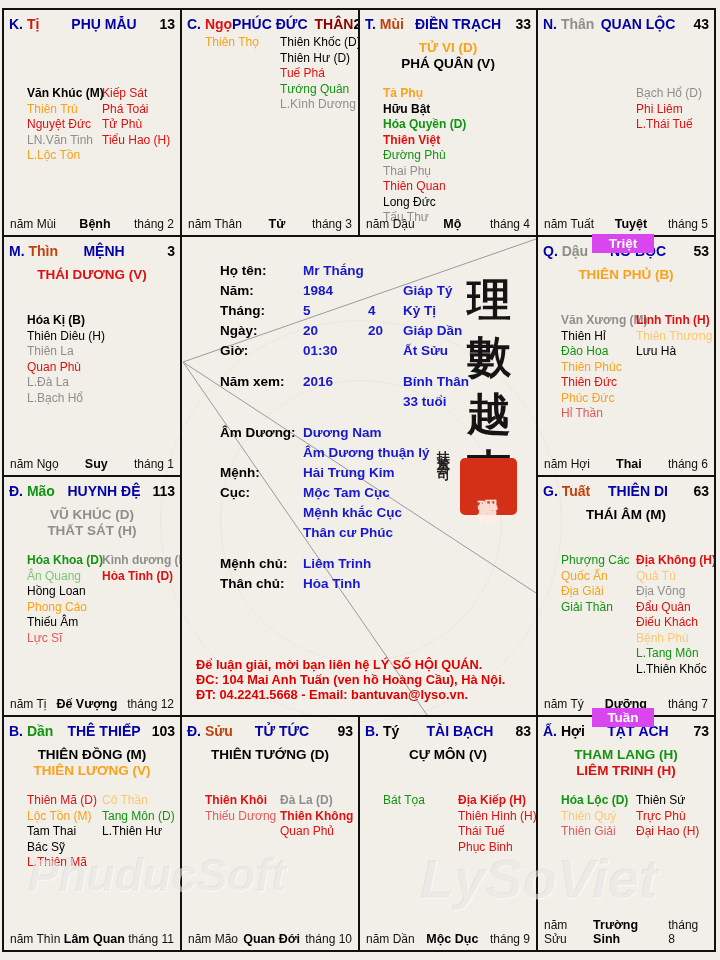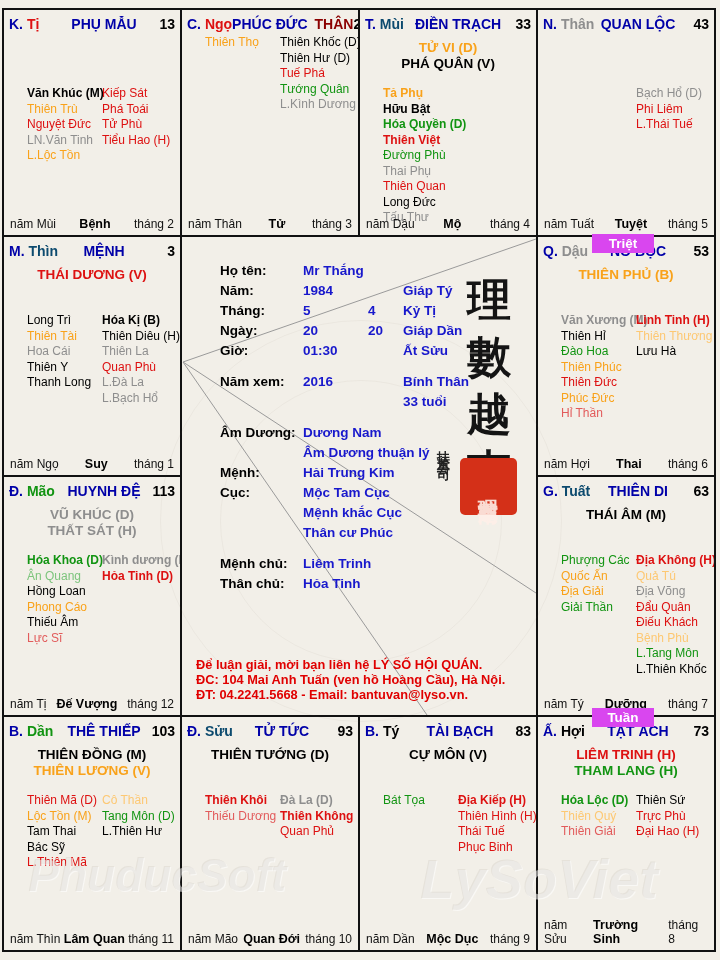--- a/index.html
+++ b/index.html
@@ -35,21 +35,21 @@
   
   .c-black{color:#000;}
   .c-red{color:#dd1111;}
   .c-orange{color:#f9a21a;}
   .c-lightorange{color:#fdc873;}
   .c-gray{color:#8e8e8e;}
   .c-green{color:#129412;}
   .c-lightgreen{color:#7cc47c;}
   .c-lightred{color:#e25b5b;}
   
-  .b-red{color:#dd1111}.b-orange{color:#0c4a6e}.b-gray{color:#8e8e8e}
+  .b-red{color:#dd1111}.b-orange{color:#c2410c}.b-gray{color:#8e8e8e}
   .b-green{color:#129412}.b-black{color:#000}
   
   .center{font-weight:bold;}
   #lines{position:absolute;left:0;top:0;width:100%;height:100%;}
   #info{position:absolute;left:0;top:24px;width:100%;}
   .irow{display:flex;padding-left:38px;height:20px;font-size:13.5px;line-height:20px;white-space:nowrap;}
   .irow.gap{margin-top:11px;}
   .lab{width:83px;color:#000;}
   .v1{width:65px;color:#1818cc;}
   .v2{width:35px;color:#1818cc;}
@@ -305,27 +305,20 @@
       <div class="cell palace p4">
     <div class="hdr">
       <span class="sb"><span class="stem">M.</span> <span class="branch b-orange">Thìn</span></span>
       <span class="pname"><span class="nm">MỆNH</span><span class="extra"></span></span>
       <span class="pnum">3</span>
     </div>
     <div class="mains">
           <div class="mainstar c-red">THÁI DƯƠNG (V)</div>
         </div>
     <div class="cols">
-      <div class="col l">
-            <div class="star c-black">Long Trì</div>
-            <div class="star c-orange">Thiên Tài</div>
-            <div class="star c-gray">Hoa Cái</div>
-            <div class="star c-black">Thiên Y</div>
-            <div class="star c-black">Thanh Long</div>
-          </div>
       <div class="col r">
             <div class="star c-black bold">Hóa Kị (B)</div>
             <div class="star c-black">Thiên Diêu (H)</div>
             <div class="star c-gray">Thiên La</div>
             <div class="star c-red">Quan Phù</div>
             <div class="star c-gray">L.Đà La</div>
             <div class="star c-gray">L.Bạch Hổ</div>
           </div>
     </div>
     <div class="ft">
@@ -510,22 +503,22 @@
       <span class="fm">tháng 9</span>
     </div>
   </div>
       <div class="cell palace p11">
     <div class="hdr">
       <span class="sb"><span class="stem">Ấ.</span> <span class="branch b-black">Hợi</span></span>
       <span class="pname"><span class="nm">TẬT ÁCH</span><span class="extra"></span></span>
       <span class="pnum">73</span>
     </div>
     <div class="mains">
+          <div class="mainstar c-green">THAM LANG (H)</div>
           <div class="mainstar c-red">LIÊM TRINH (H)</div>
-          <div class="mainstar c-green">THAM LANG (H)</div>
         </div>
     <div class="cols">
       <div class="col l">
             <div class="star c-green bold">Hóa Lộc (D)</div>
             <div class="star c-lightorange">Thiên Quý</div>
             <div class="star c-lightred">Thiên Giải</div>
           </div>
       <div class="col r">
             <div class="star c-black">Thiên Sứ</div>
             <div class="star c-red">Trực Phù</div>

